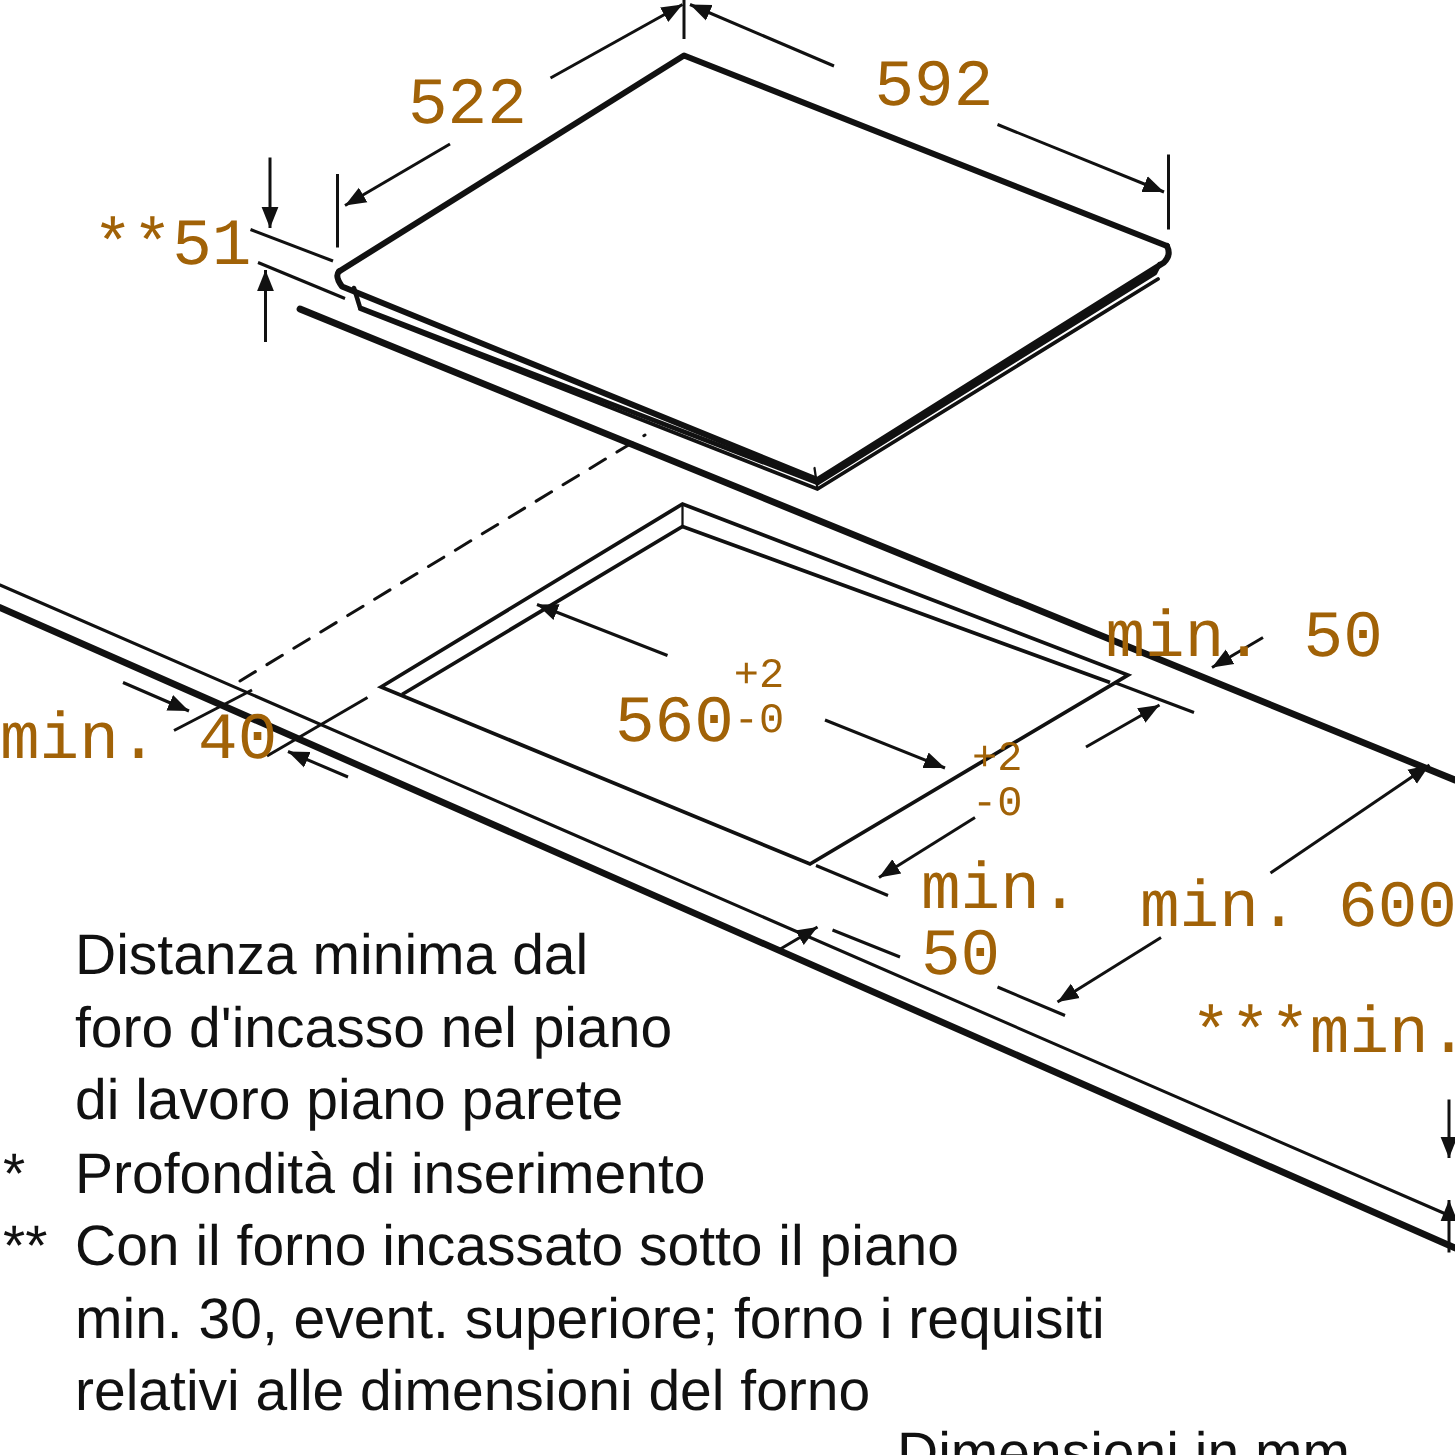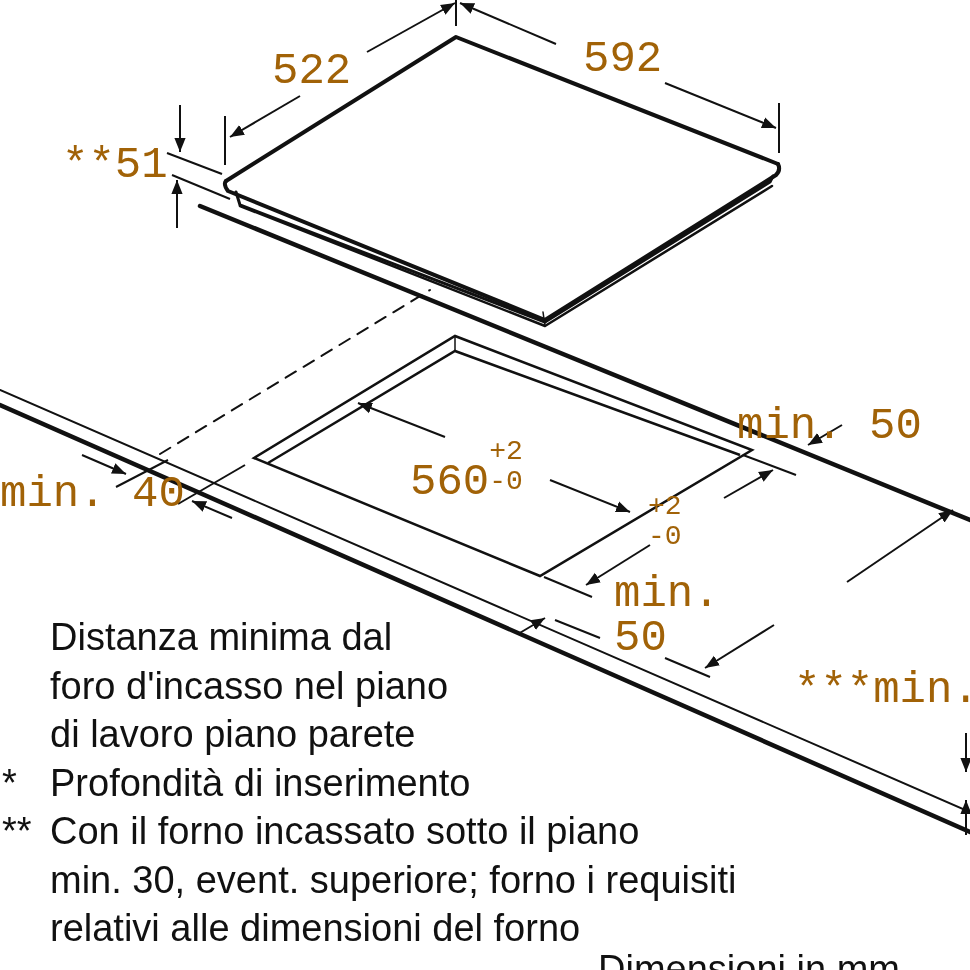--- a/index.html
+++ b/index.html
@@ -126,20 +126,21 @@
   </div>
 
   <div class="dim big" style="left:648px; top:505px;">
     <span class="tol"><span class="sup">+2</span><span class="sub">-0</span></span>
   </div>
 
   <div class="dim big" style="left:737px; top:380px;margin-top:24px;">min. 50</div>
   <div class="dim big" style="left:0px; top:472px;">min. 40</div>
   <div class="dim big" style="left:614px; top:572px;">min.</div>
   <div class="dim big" style="left:614px; top:616px;">50</div>
+  <div class="dim big" style="left:760px; top:584px;">min. 600</div>
   <div class="dim big" style="left:794px; top:668px;">***min.20</div>
 
   <div class="legend" style="left:50px; top:613px;">
     <div class="row">
         <span class="mark"></span>
         <span class="txt">Distanza minima dal</span>
       </div>
     <div class="row">
         <span class="mark"></span>
         <span class="txt">foro d'incasso nel piano</span>

